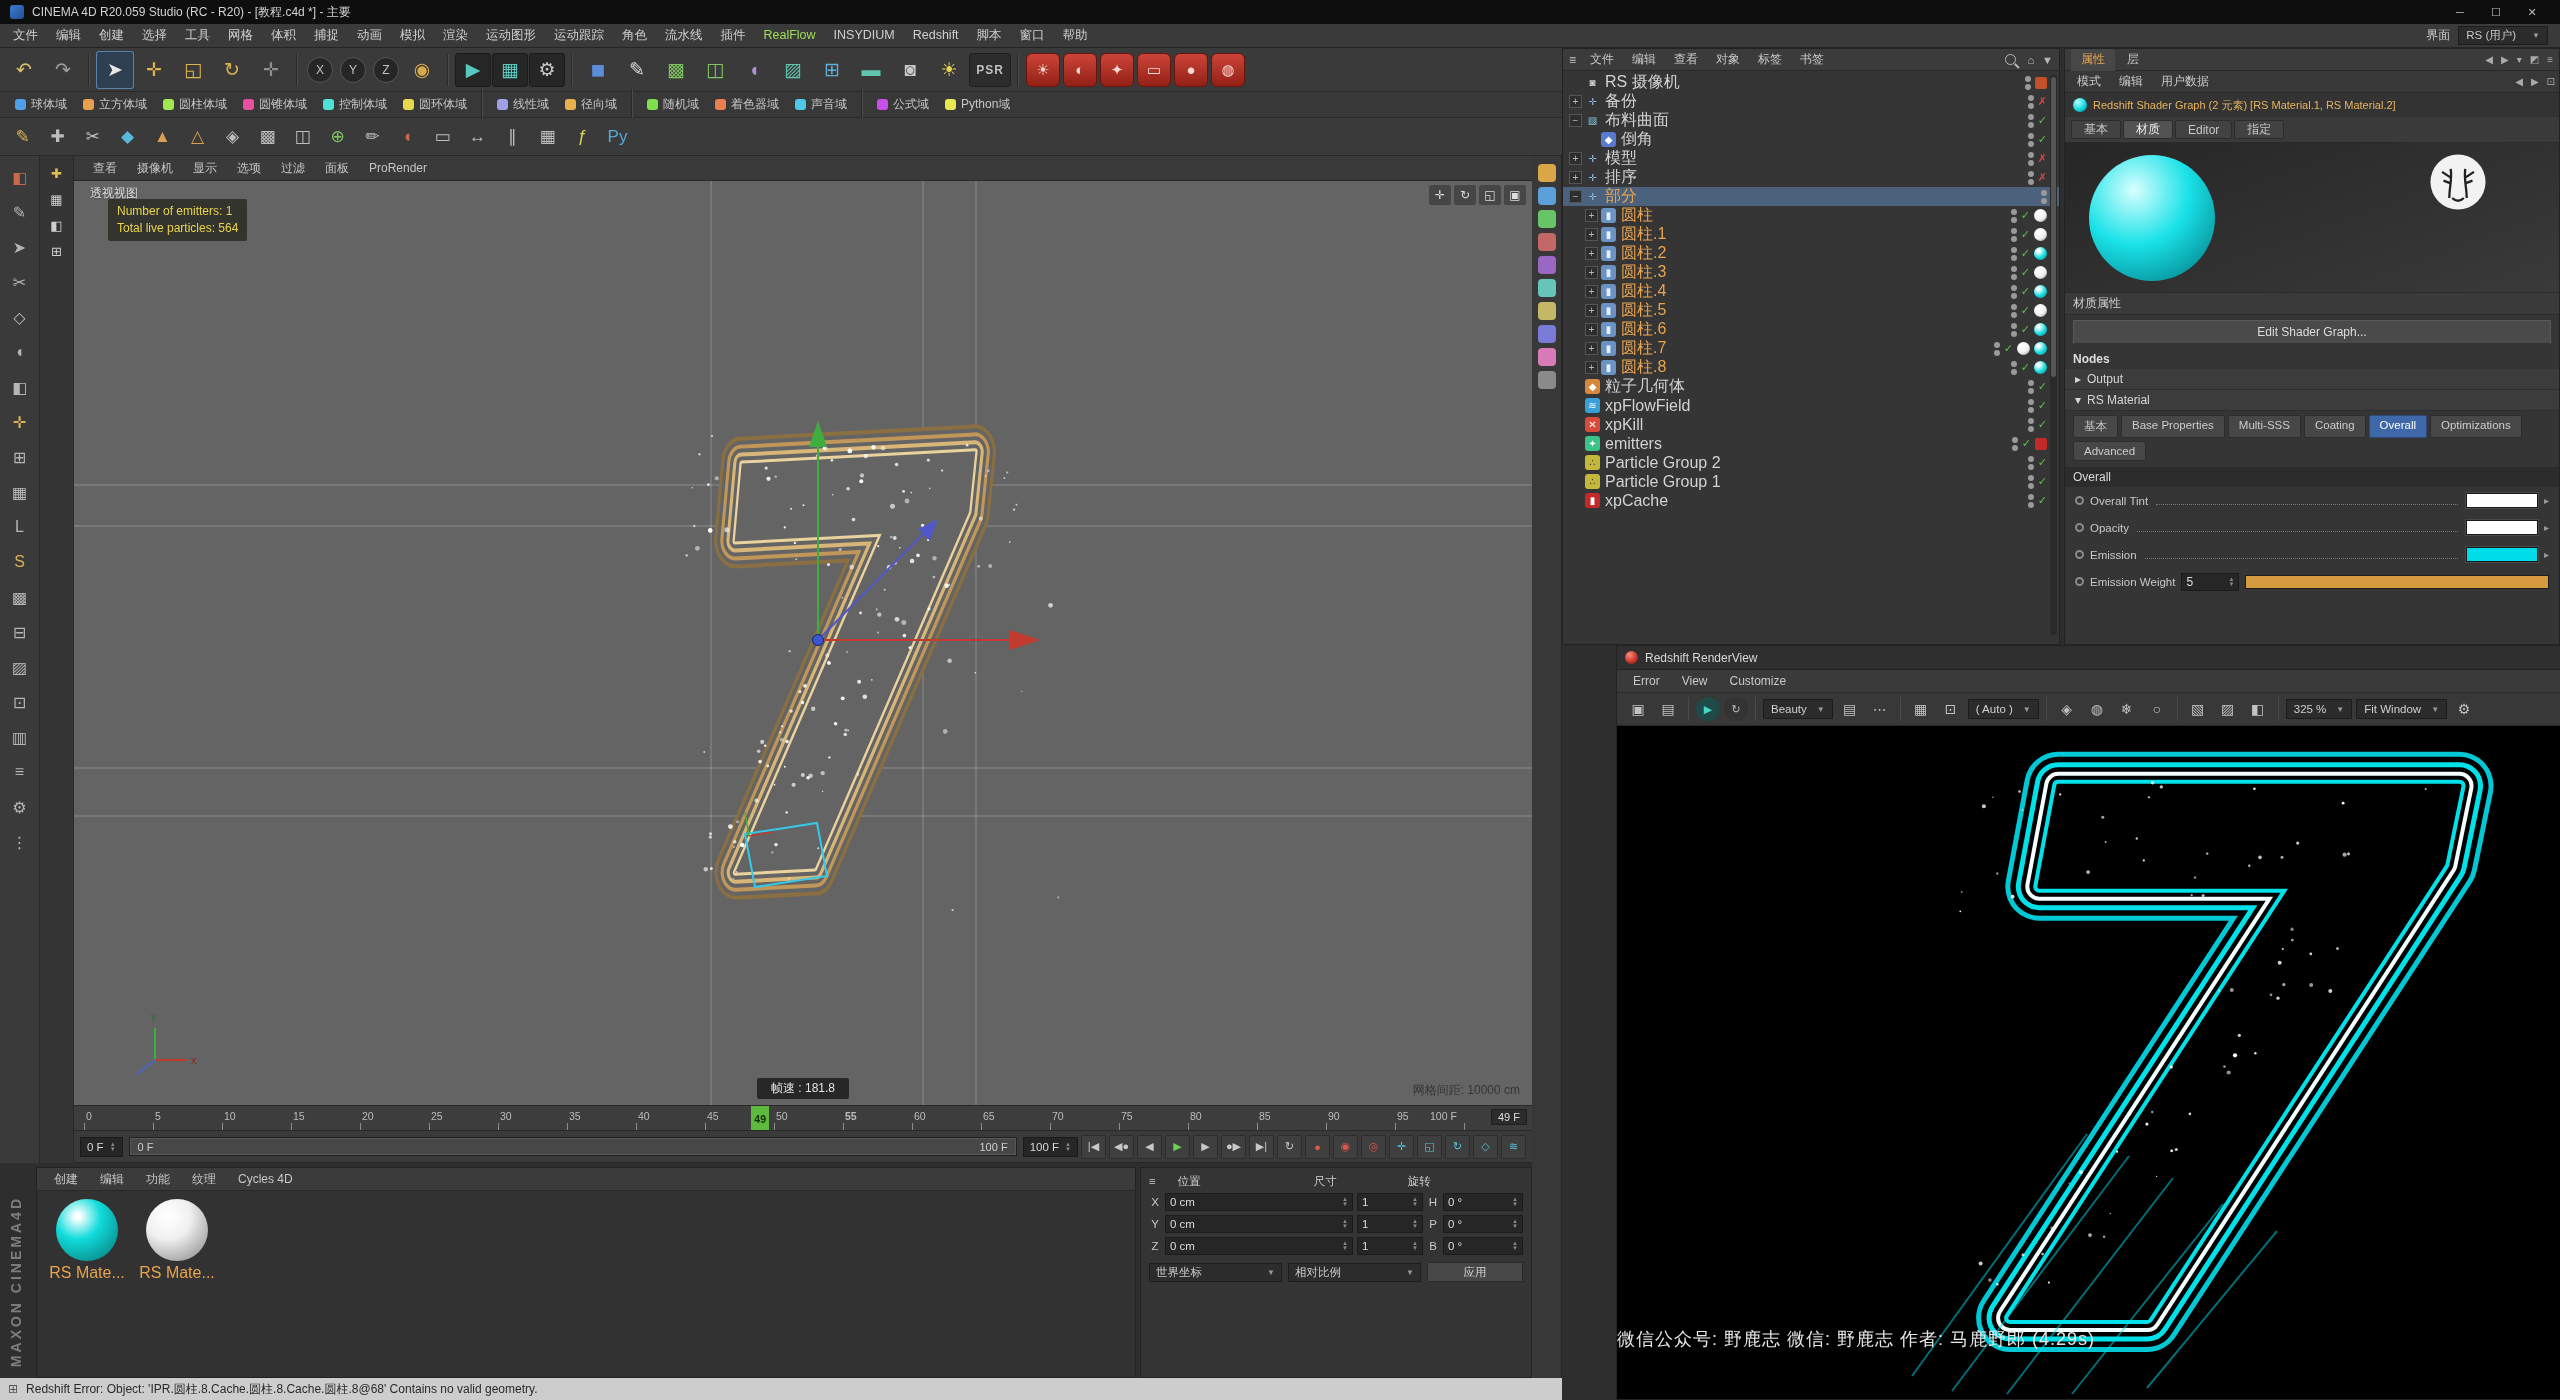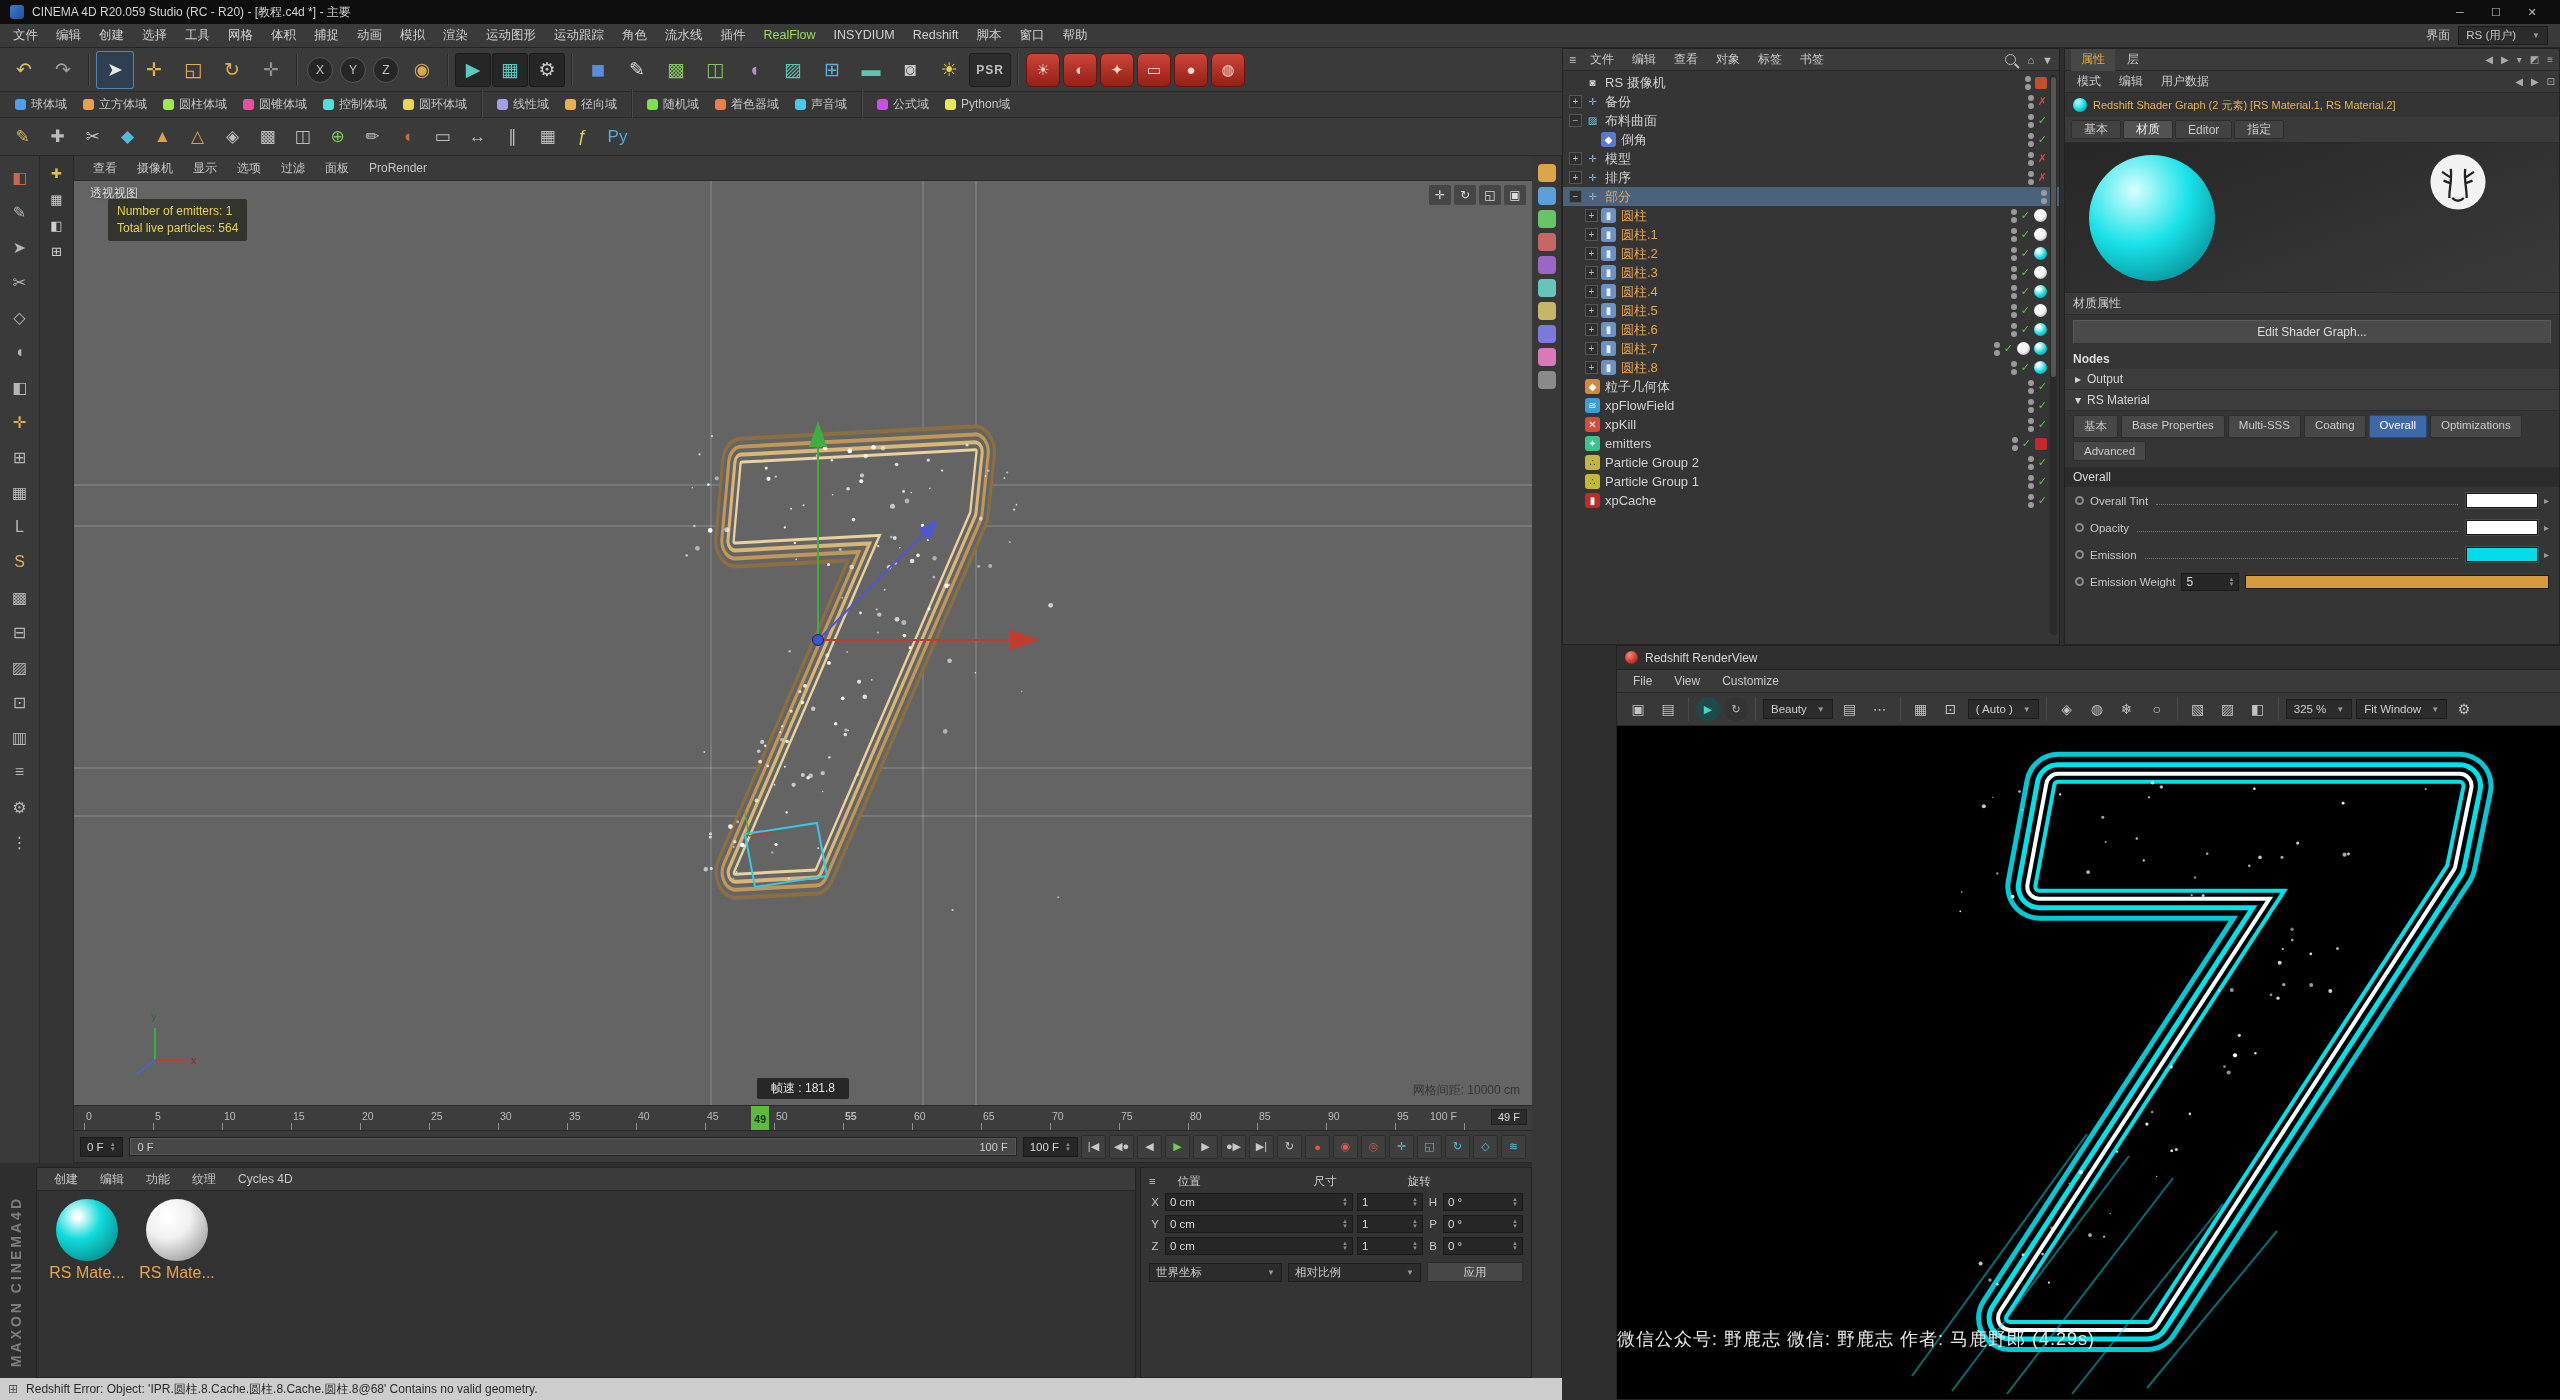--- a/index.html
+++ b/index.html
@@ -81,21 +81,21 @@
 .om{position:absolute;left:1562px;top:48px;width:498px;height:597px;background:#353535;border:1px solid #222;display:flex;flex-direction:column}
 .om-header{height:22px;background:#3b3b3b;border-bottom:1px solid #282828;display:flex;align-items:center;gap:2px;padding:0 6px}
 .om-tab{padding:0 8px}
 .om-right{margin-left:auto;display:flex;gap:8px;align-items:center;color:#b8b8b8;font-size:11px}
 .om-tree{flex:1;position:relative;padding-top:2px;overflow:hidden}
 .tree-row{display:flex;align-items:center;height:19px;padding-left:6px;gap:3px}
 .tree-row.selected{background:#4c627c}
 .expander{width:13px;height:13px;background:#2e2e2e;border:1px solid #555;color:#bbb;font-size:10px;display:flex;align-items:center;justify-content:center;flex:none}
 .exp-sp{width:13px;flex:none}
 .obj-icon{width:15px;height:15px;display:flex;align-items:center;justify-content:center;border-radius:3px;font-size:10px;flex:none}
-.tree-name{font-size:13px;color:#d2d2d2;margin-left:2px;white-space:nowrap}
+.tree-name{font-size:16px;color:#d2d2d2;margin-left:2px;white-space:nowrap}
 .tree-name.orange{color:#e8a44e}
 .tree-right{margin-left:auto;display:flex;align-items:center;gap:4px;padding-right:12px}
 .vdots{display:flex;flex-direction:column;gap:2px}
 .vdot{width:6px;height:6px;border-radius:50%;background:#9a9a9a}
 .st{font-size:11px}.st.v{color:#5fc24a}.st.x{color:#d84848}
 .mball{width:13px;height:13px;border-radius:50%}
 .tagsq{width:12px;height:12px;border-radius:2px}
 .om-scroll{position:absolute;right:2px;top:4px;width:7px;height:560px;background:#2a2a2a;border-radius:3px}
 .om-thumb{position:absolute;left:1px;top:2px;width:5px;height:300px;background:#555;border-radius:3px}
 .attrs{position:absolute;left:2064px;top:48px;width:496px;height:597px;background:#353535;border:1px solid #222;display:flex;flex-direction:column}
@@ -1183,21 +1183,21 @@
         </div>
       </div>
   </div>
 
   <div class="rv">
     <div class="rv-title">
       <div class="rv-logo"></div>
       <span>Redshift RenderView</span>
     </div>
     <div class="rv-menu" id="rv-menu">
-        <div class="rv-menu-item">File</div>
+        <div class="rv-menu-item">Error</div>
         <div class="rv-menu-item">View</div>
         <div class="rv-menu-item">Customize</div>
       </div>
     <div class="rv-toolbar" id="rv-toolbar">
         <div class="rv-icon">▣</div>
         <div class="rv-icon">▤</div>
         <div class="rv-sep"></div>
         <div class="rv-circle" style="background: rgb(30, 74, 72); color: rgb(69, 216, 200);">▶</div>
         <div class="rv-circle" style="background: rgb(51, 51, 51); color: rgb(187, 187, 187);">↻</div>
         <div class="rv-sep"></div>

